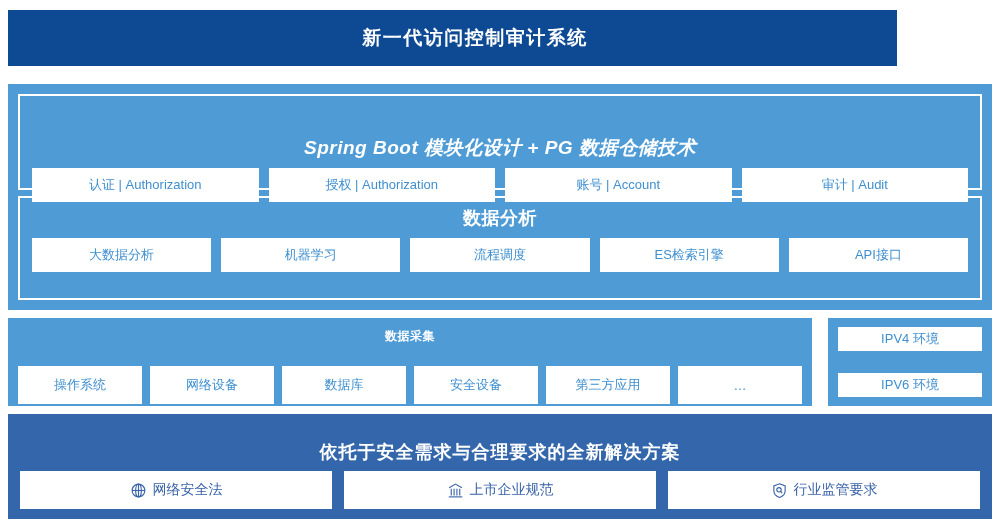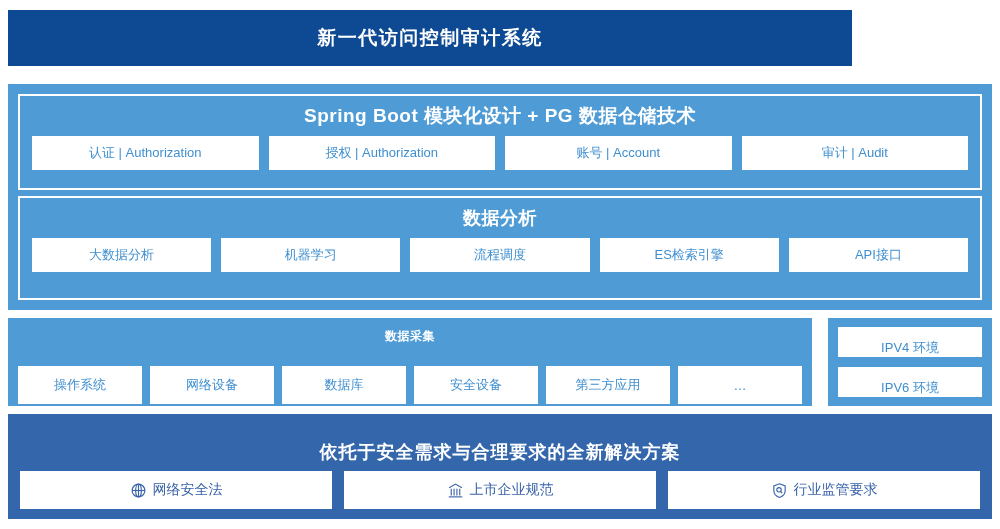--- a/index.html
+++ b/index.html
@@ -24,20 +24,21 @@
   .header-bar {
     position: absolute;
     left: 8px;
     top: 10px;
     width: 844px;
     height: 56px;
     background: #0d4a93;
     display: flex;
     align-items: center;
     justify-content: center;
+    padding-left: 45px;
   }
   .header-title {
     color: #ffffff;
     font-size: 19px;
     font-weight: bold;
     letter-spacing: 1.5px;
   }
 
   
   .platform-panel {
@@ -61,21 +62,23 @@
   .panel-title {
     text-align: center;
     color: #ffffff;
     font-weight: bold;
     font-size: 18px;
     line-height: 40px;
     height: 40px;
     letter-spacing: 0.5px;
   }
   .panel-title.italic {
+    font-style: italic;
     font-size: 19px;
+    margin-top: 32px;
   }
 
   .chip-row {
     display: flex;
     gap: 10px;
     padding: 0 12px 0 12px;
     box-sizing: border-box;
   }
   .chip {
     flex: 1 1 0;
@@ -130,23 +133,23 @@
     height: 88px;
     background: #4e9bd6;
     box-sizing: border-box;
     padding: 9px 10px;
     display: flex;
     flex-direction: column;
     justify-content: space-between;
   }
   .ipv-chip {
     background: #ffffff;
-    height: 30px;
-    display: flex;
-    align-items: flex-end;
+    height: 24px;
+    display: flex;
+    align-items: center;
     justify-content: center;
     color: #3f8fd0;
     font-size: 13px;
   }
 
   
   .solution-panel {
     position: absolute;
     left: 8px;
     top: 414px;

